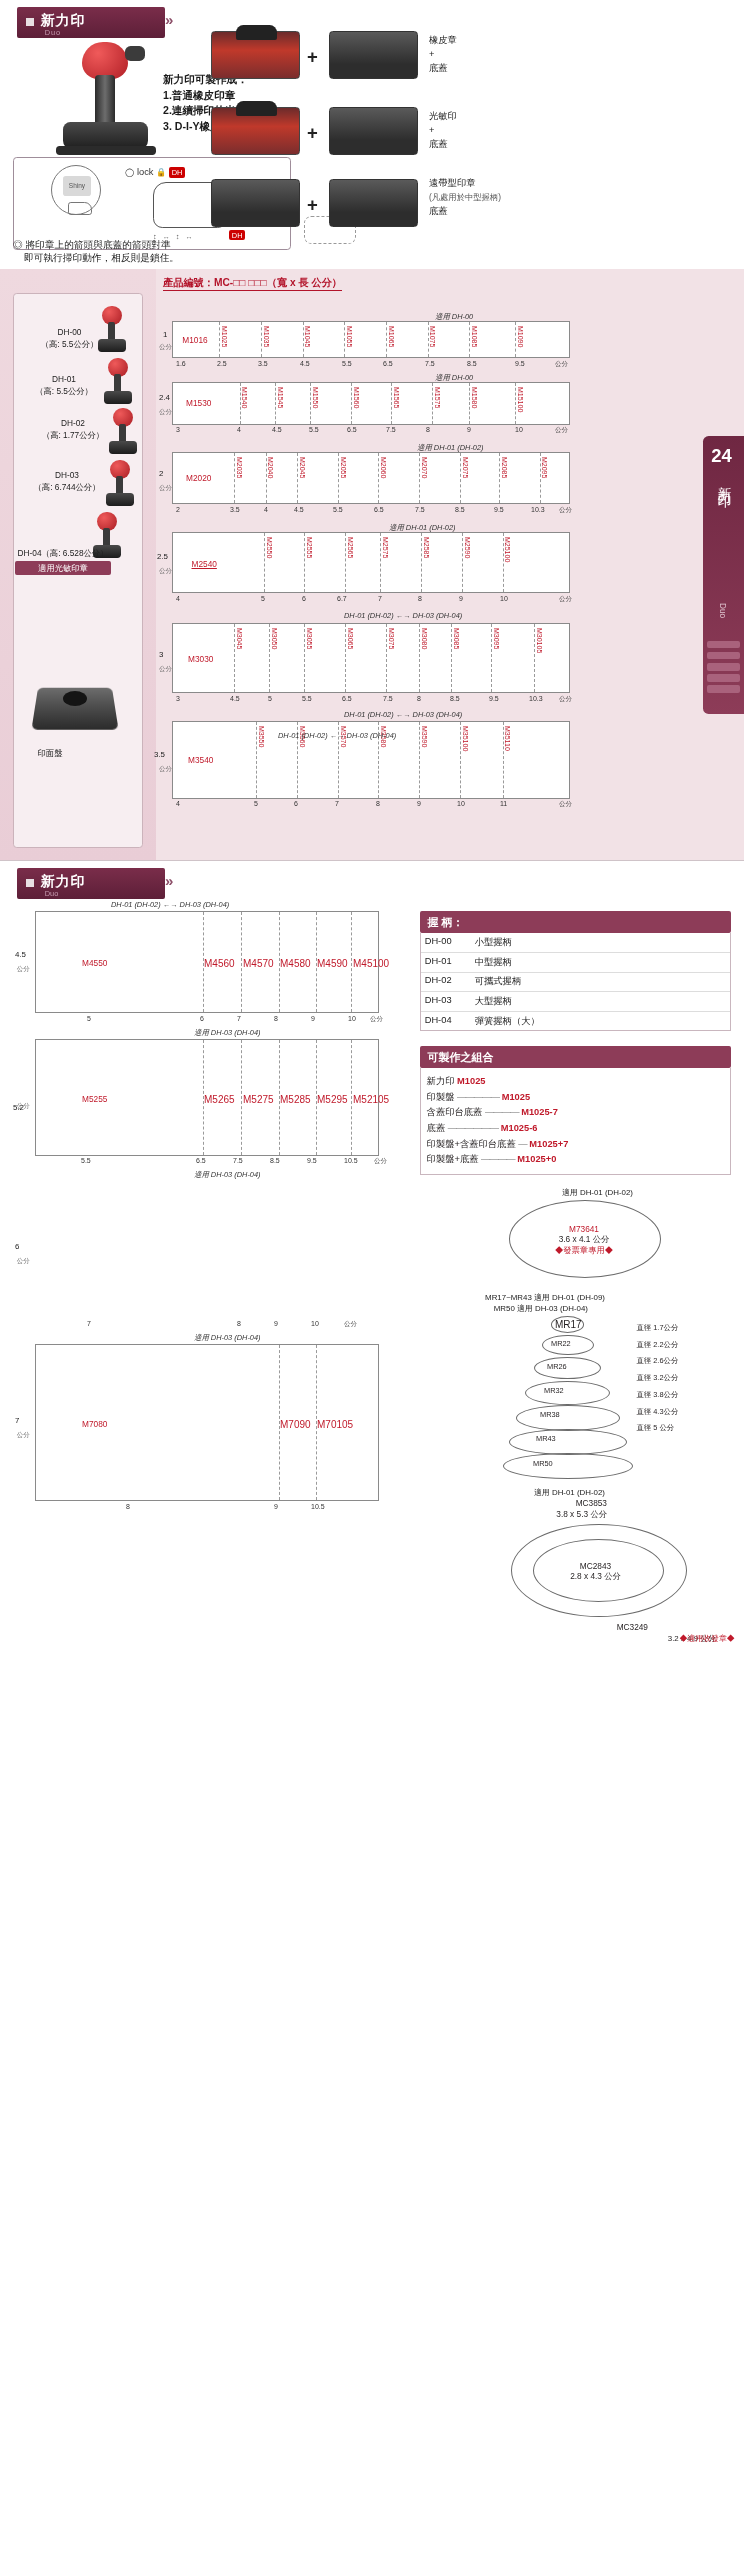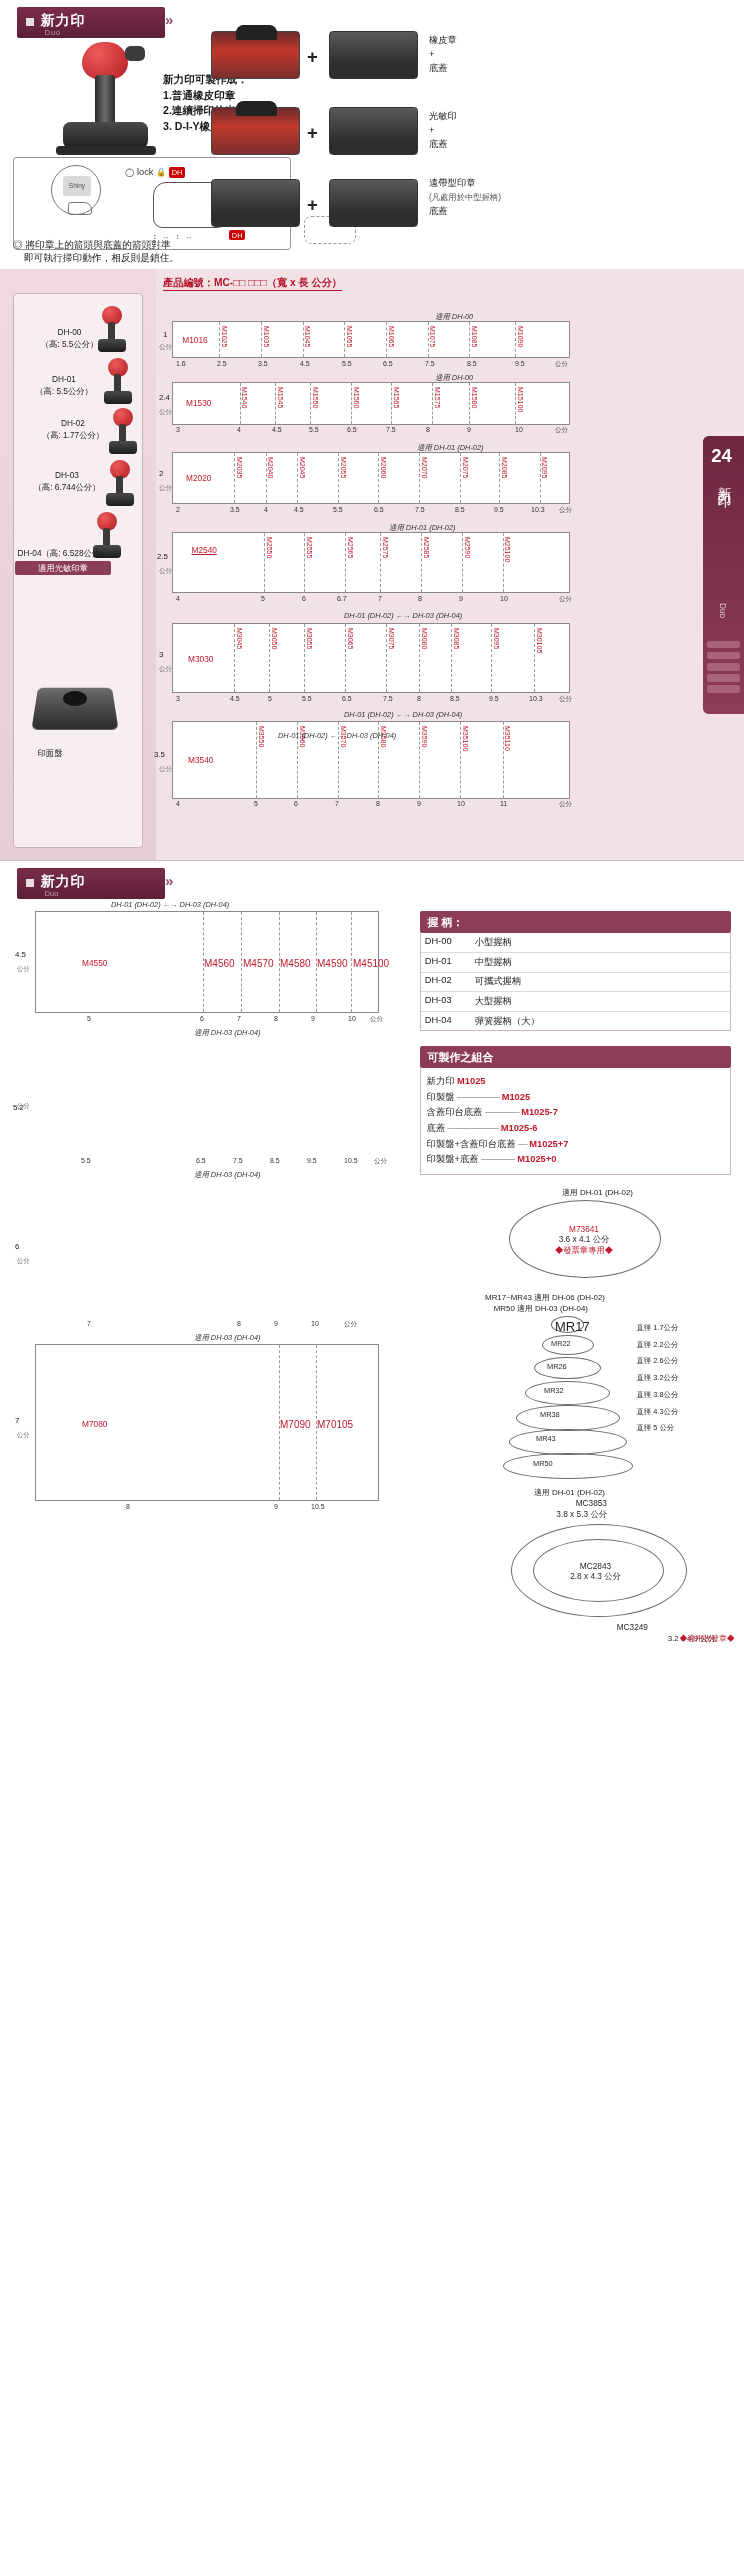--- a/index.html
+++ b/index.html
@@ -374,21 +374,21 @@
     <div class="axisnum" style="position:absolute; left:333px; top:237px;">5.5</div>
     <div class="axisnum" style="position:absolute; left:374px; top:237px;">6.5</div>
     <div class="axisnum" style="position:absolute; left:415px; top:237px;">7.5</div>
     <div class="axisnum" style="position:absolute; left:455px; top:237px;">8.5</div>
     <div class="axisnum" style="position:absolute; left:494px; top:237px;">9.5</div>
     <div class="axisnum" style="position:absolute; left:531px; top:237px;">10.3</div>
     <div class="cmlabel" style="position:absolute; left:559px; top:237px;">公分</div>
 
     <div class="grpnote" style="position:absolute; left:389px; top:254px;">適用 DH-01 (DH-02)</div>
     <div class="grp" style="left:172px; top:263px; width:398px; height:61px;">
-      <div class="mainlab" style="left:18.5px; top:12px;text-decoration:underline;">M2540</div>
+      <div class="mainlab" style="left:18.5px; top:26px;text-decoration:underline;">M2540</div>
       <div class="cell" style="left:91px;"></div>
       <div class="lab" style="left:93px; top:3.7px;">M2550</div>
       <div class="cell" style="left:131px;"></div>
       <div class="lab" style="left:133px; top:3.7px;">M2555</div>
       <div class="cell" style="left:172px;"></div>
       <div class="lab" style="left:174px; top:3.7px;">M2565</div>
       <div class="cell" style="left:207px;"></div>
       <div class="lab" style="left:209px; top:3.7px;">M2575</div>
       <div class="cell" style="left:248px;"></div>
       <div class="lab" style="left:250px; top:3.7px;">M2585</div>
@@ -518,20 +518,33 @@
     <div class="hsizecm" style="position:absolute; left:16.7px; top:104px;">公分</div>
     <div class="axisnum" style="position:absolute; left:87px; top:154px;">5</div>
     <div class="axisnum" style="position:absolute; left:200px; top:154px;">6</div>
     <div class="axisnum" style="position:absolute; left:237px; top:154px;">7</div>
     <div class="axisnum" style="position:absolute; left:274px; top:154px;">8</div>
     <div class="axisnum" style="position:absolute; left:311px; top:154px;">9</div>
     <div class="axisnum" style="position:absolute; left:348px; top:154px;">10</div>
     <div class="cmlabel" style="position:absolute; left:370px; top:154px;">公分</div>
 
     <div class="grpnote" style="position:absolute; left:194px; top:167px;">適用 DH-03 (DH-04)</div>
+    <div class="bigbox" style="left:35px; top:178px; width:344px; height:117px;">
+      <div class="mainlab" style="left:46px; top:54px;">M5255</div>
+      <div class="cell" style="left:167px;"></div>
+      <div class="lab" style="left:168px; top:54px;">M5265</div>
+      <div class="cell" style="left:205px;"></div>
+      <div class="lab" style="left:207px; top:54px;">M5275</div>
+      <div class="cell" style="left:243px;"></div>
+      <div class="lab" style="left:244px; top:54px;">M5285</div>
+      <div class="cell" style="left:280px;"></div>
+      <div class="lab" style="left:281px; top:54px;">M5295</div>
+      <div class="cell" style="left:315px;"></div>
+      <div class="lab" style="left:317px; top:54px;">M52105</div>
+    </div>
     <div class="hsize" style="position:absolute; left:13px; top:226px;margin-top:16px;">5.2</div>
     <div class="hsizecm" style="position:absolute; left:16.7px; top:241px;">公分</div>
     <div class="axisnum" style="position:absolute; left:81px; top:296px;">5.5</div>
     <div class="axisnum" style="position:absolute; left:196px; top:296px;">6.5</div>
     <div class="axisnum" style="position:absolute; left:233px; top:296px;">7.5</div>
     <div class="axisnum" style="position:absolute; left:270px; top:296px;">8.5</div>
     <div class="axisnum" style="position:absolute; left:307px; top:296px;">9.5</div>
     <div class="axisnum" style="position:absolute; left:344px; top:296px;">10.5</div>
     <div class="cmlabel" style="position:absolute; left:374px; top:296px;">公分</div>
 
@@ -620,32 +633,32 @@
     </div>
 
     <div class="applylabel" style="right:111px; top:326px;">適用 DH-01 (DH-02)</div>
     <div class="shapebox shape-oval" style="right:83px; top:339px; width:152px; height:78px;"></div>
     <div style="position:absolute; right:109px; top:363px; width:102px; text-align:center; font-size:8.3px;">
       <div class="redtxt">M73641</div>
       <div>3.6 x 4.1 公分</div>
       <div class="redtxt">◆發票章專用◆</div>
     </div>
 
-    <div class="applylabel" style="right:139px; top:431px;">MR17~MR43 適用 DH-06 (DH-02)</div>
+    <div class="applylabel" style="right:139px; top:431px;">MR17~MR43 適用 DH-01 (DH-09)</div>
     <div class="applylabel" style="right:156px; top:442px;">MR50 適用 DH-03 (DH-04)</div>
 
     <div style="position:absolute; right:111px; top:455px; width:130px; height:139px;">
       <div class="shape-oval" style="position:absolute; left:48px; top:0;   width:33px; height:16.7px;"></div>
       <div class="shape-oval" style="position:absolute; left:39px; top:18.5px; width:52px; height:20.4px;"></div>
       <div class="shape-oval" style="position:absolute; left:31px; top:41px; width:67px; height:22px;"></div>
       <div class="shape-oval" style="position:absolute; left:22px; top:65px; width:85px; height:24px;"></div>
       <div class="shape-oval" style="position:absolute; left:13px; top:89px; width:104px; height:26px;"></div>
       <div class="shape-oval" style="position:absolute; left:5.6px;  top:113px; width:118px; height:26px;"></div>
       <div class="shape-oval" style="position:absolute; left:0;    top:137px; width:130px; height:26px;"></div>
-      <div style="position:absolute; left:52px; top:2.8px;  font-size:13px;">MR17</div>
+      <div style="position:absolute; left:52px; top:2.8px;  font-size:10px;">MR17</div>
       <div style="position:absolute; left:48px; top:23px; font-size:7.4px;">MR22</div>
       <div style="position:absolute; left:44px; top:46px; font-size:7.4px;">MR26</div>
       <div style="position:absolute; left:41px; top:70px; font-size:7.4px;">MR32</div>
       <div style="position:absolute; left:37px; top:94px;font-size:7.4px;">MR38</div>
       <div style="position:absolute; left:33px; top:118px;font-size:7.4px;">MR43</div>
       <div style="position:absolute; left:30px; top:143px;font-size:7.4px;">MR50</div>
     </div>
 
     <div style="position:absolute; right:5.6px; top:459px; width:102px; font-size:7.4px; line-height:16.7px;">
       <div>直徑 1.7公分</div>

